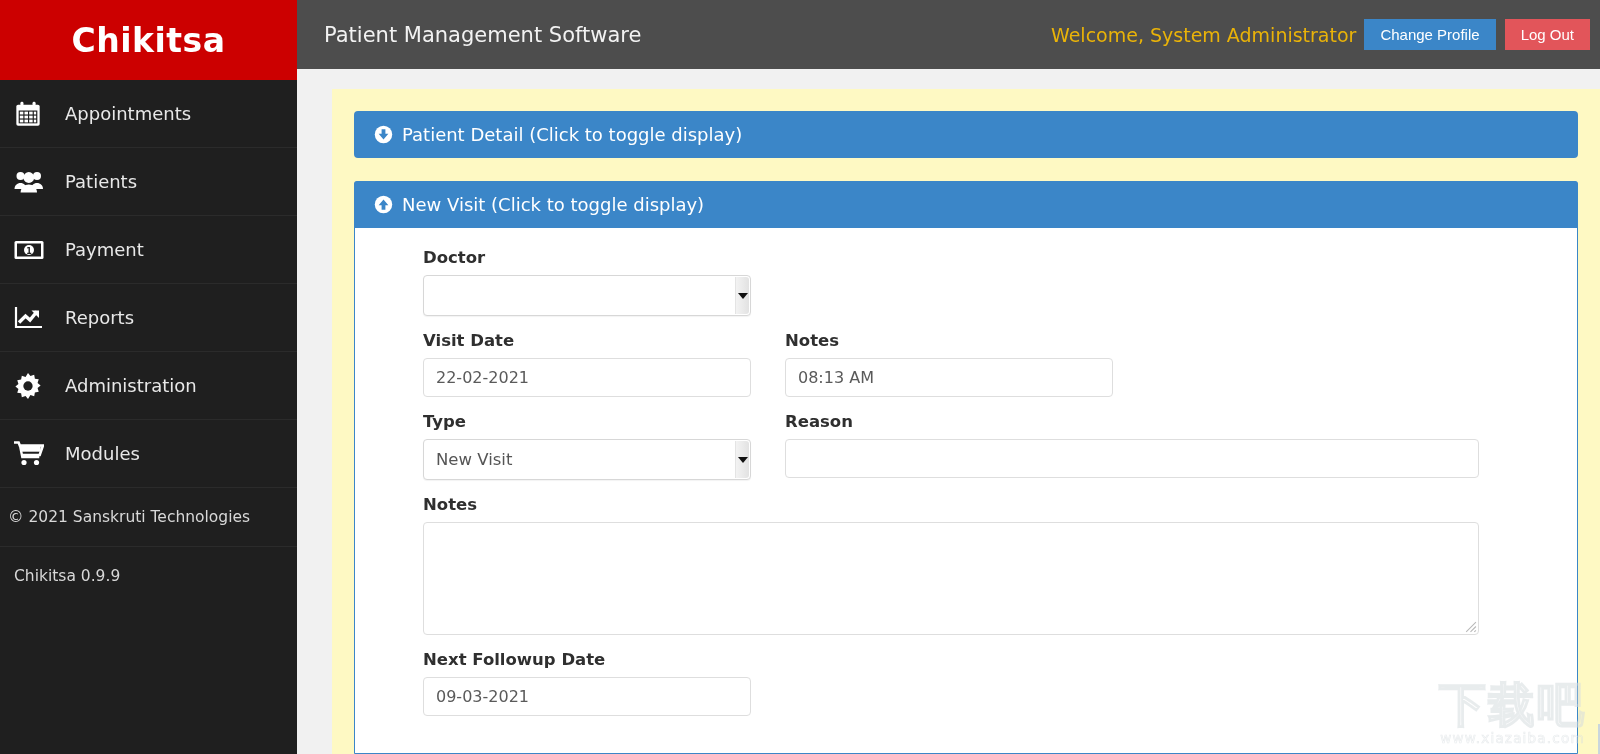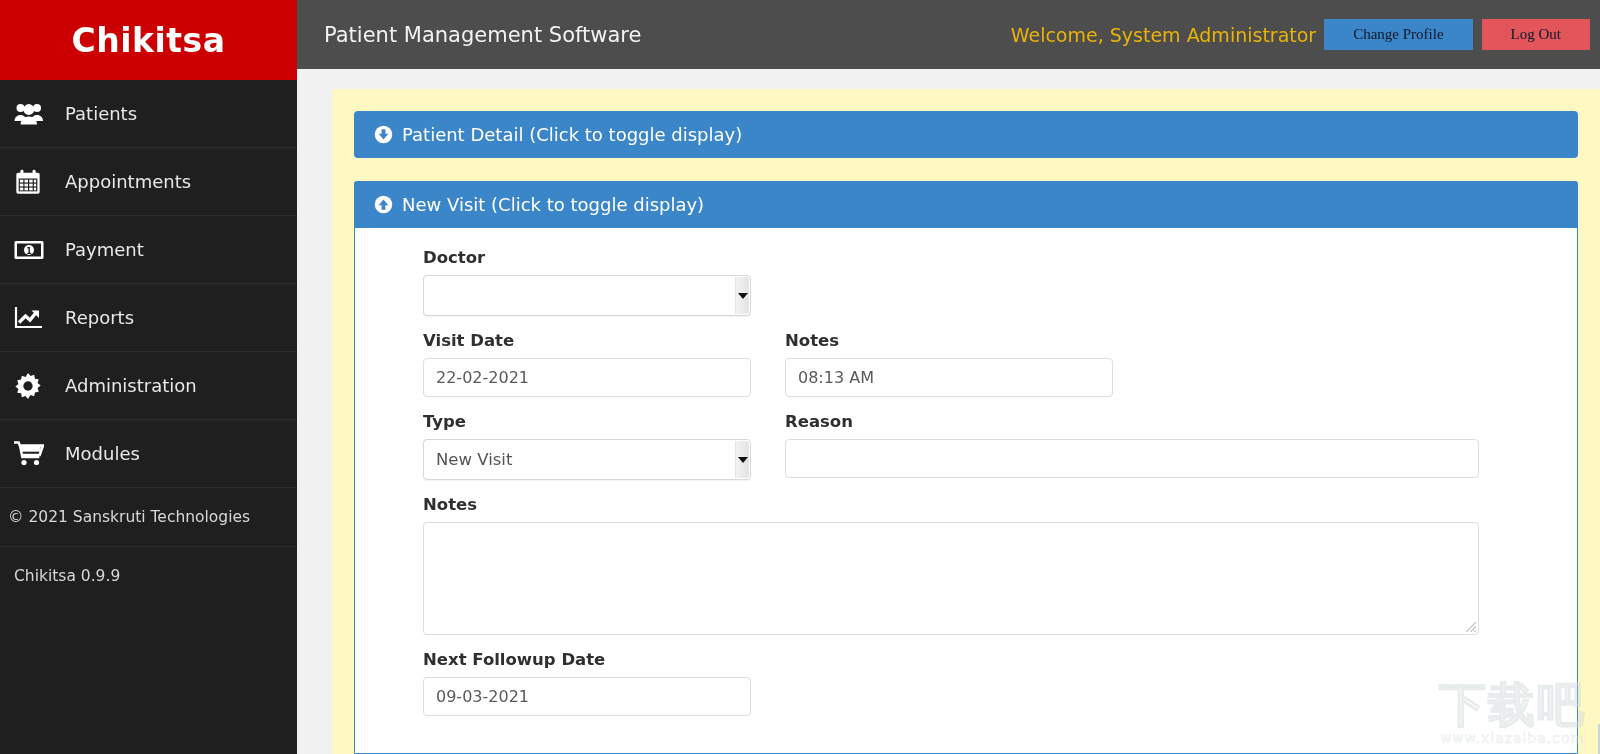--- a/index.html
+++ b/index.html
@@ -75,24 +75,24 @@
     padding-right: 10px;
   }
   #welcome-text {
     color: #eab308;
     font-size: 19px;
     margin-right: 8px;
     white-space: nowrap;
   }
   .hdr-btn {
     border: none;
-    color: #0f172a;
+    color: #ffffff;
     font-size: 15px;
-    font-family: Liberation Serif, serif;
-    padding: 7px 29px;
+    font-family: Liberation Sans, sans-serif;
+    padding: 7px 16px;
     cursor: pointer;
     white-space: nowrap;
   }
   #btn-change-profile { background: #3b86c8; margin-right: 9px; }
   #btn-logout { background: #e2555a; }
 
   
   #main {
     position: absolute; left: 297px; top: 69px;
     width: 1303px; height: 685px;
@@ -241,34 +241,20 @@
 </style>
 </head>
 <body>
 
 <div id="app">
 
   <nav id="sidebar">
 
     <div id="brand">
       <span id="brand-text">Chikitsa</span>
-    </div>
-
-    <div class="nav-item">
-      <span class="nav-icon">
-        <svg width="30" height="26" viewBox="0 0 30 26" fill="#ffffff">
-          <circle cx="6.5" cy="7" r="4"></circle>
-          <circle cx="23" cy="7" r="4"></circle>
-          <path d="M0.5 20c0-3.6 2.7-6 6-6s6 2.4 6 6z"></path>
-          <path d="M17 20c0-3.6 2.7-6 6-6s6 2.4 6 6z"></path>
-          <circle cx="14.8" cy="8.5" r="5.4"></circle>
-          <path d="M6.6 23.5c0-4.6 3.7-8 8.2-8s8.2 3.4 8.2 8z"></path>
-        </svg>
-      </span>
-      <span class="nav-label">Patients</span>
     </div>
 
     <div class="nav-item">
       <span class="nav-icon">
         <svg width="28" height="28" viewBox="0 0 24 24" fill="#ffffff">
           <rect x="2" y="4" width="20" height="18" rx="1.5"></rect>
           <rect x="4" y="9" width="16" height="11" fill="#1f1f1f"></rect>
           <rect x="5.5" y="1.5" width="2.6" height="4" rx="1.2"></rect>
           <rect x="15.9" y="1.5" width="2.6" height="4" rx="1.2"></rect>
           <g fill="#ffffff">
@@ -285,20 +271,34 @@
             <rect x="13" y="16.8" width="3" height="2.4"></rect>
               <rect x="17" y="16.8" width="2" height="2.4"></rect>
           </g>
         </svg>
       </span>
       <span class="nav-label">Appointments</span>
     </div>
 
     <div class="nav-item">
       <span class="nav-icon">
+        <svg width="30" height="26" viewBox="0 0 30 26" fill="#ffffff">
+          <circle cx="6.5" cy="7" r="4"></circle>
+          <circle cx="23" cy="7" r="4"></circle>
+          <path d="M0.5 20c0-3.6 2.7-6 6-6s6 2.4 6 6z"></path>
+          <path d="M17 20c0-3.6 2.7-6 6-6s6 2.4 6 6z"></path>
+          <circle cx="14.8" cy="8.5" r="5.4"></circle>
+          <path d="M6.6 23.5c0-4.6 3.7-8 8.2-8s8.2 3.4 8.2 8z"></path>
+        </svg>
+      </span>
+      <span class="nav-label">Patients</span>
+    </div>
+
+    <div class="nav-item">
+      <span class="nav-icon">
         <svg width="30" height="22" viewBox="0 0 30 20" fill="#ffffff">
           <rect x="0.5" y="1" width="29" height="18" rx="1.5"></rect>
           <rect x="3" y="3.5" width="24" height="13" fill="#1f1f1f"></rect>
           <circle cx="15" cy="10" r="5" fill="#ffffff"></circle>
           <text x="15" y="13.6" font-size="8" font-weight="bold" fill="#1f1f1f" text-anchor="middle" font-family="DejaVu Sans, sans-serif">1</text>
         </svg>
       </span>
       <span class="nav-label">Payment</span>
     </div>
 

